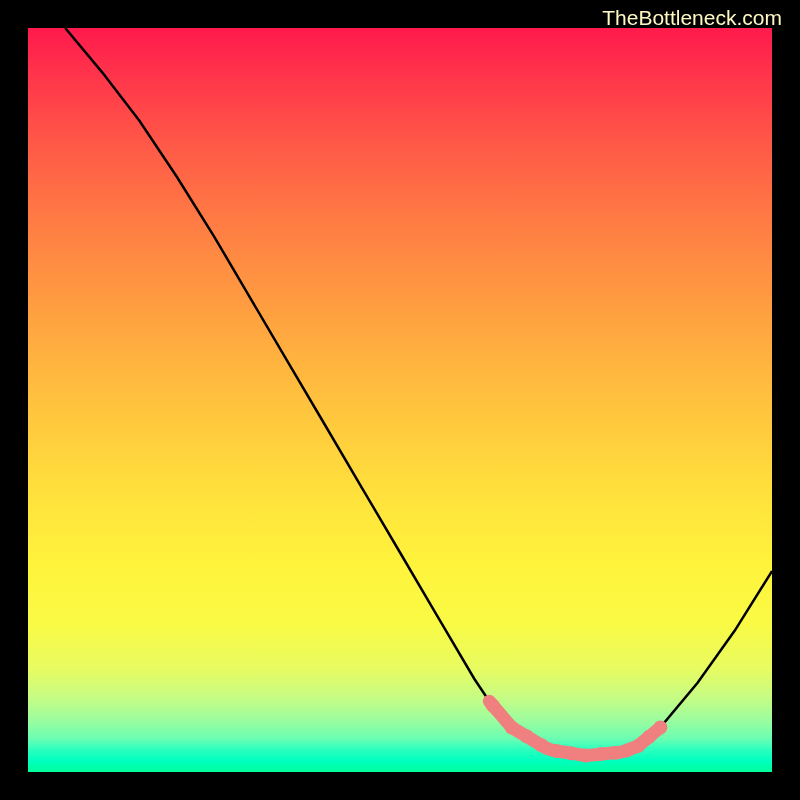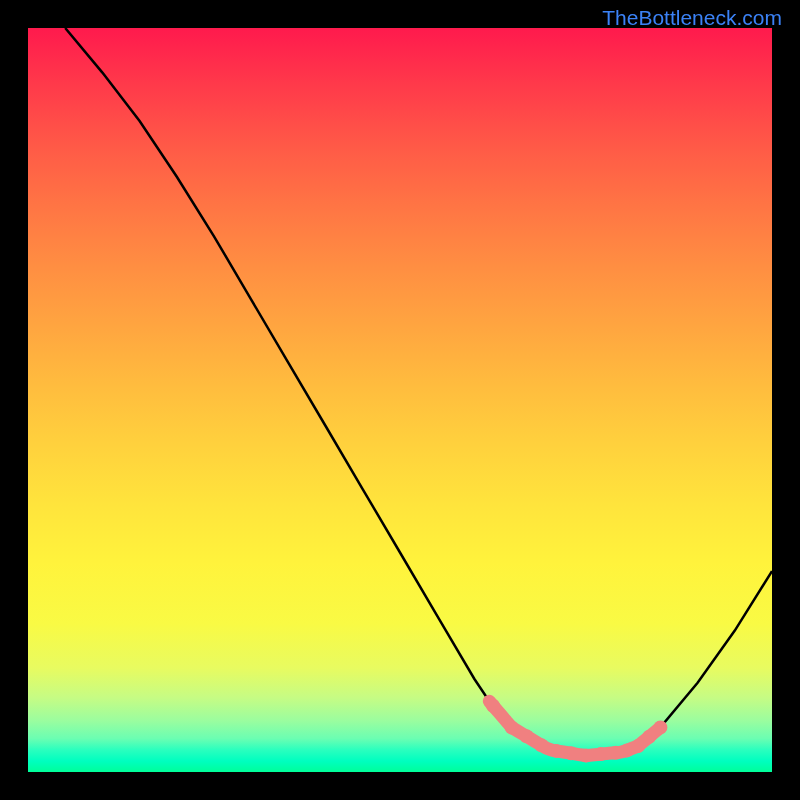--- a/index.html
+++ b/index.html
@@ -7,21 +7,21 @@
     width: 800px;
     height: 800px;
     background: #000;
     position: relative;
     font-family: Arial, sans-serif;
   }
   .watermark {
     position: absolute;
     top: 6px;
     right: 18px;
-    color: #3b82f6;
+    color: #fef9c3;
     font-size: 21px;
     font-weight: 400;
     z-index: 10;
   }
   .chart-area {
     position: absolute;
     left: 28px;
     top: 28px;
     width: 744px;
     height: 744px;

